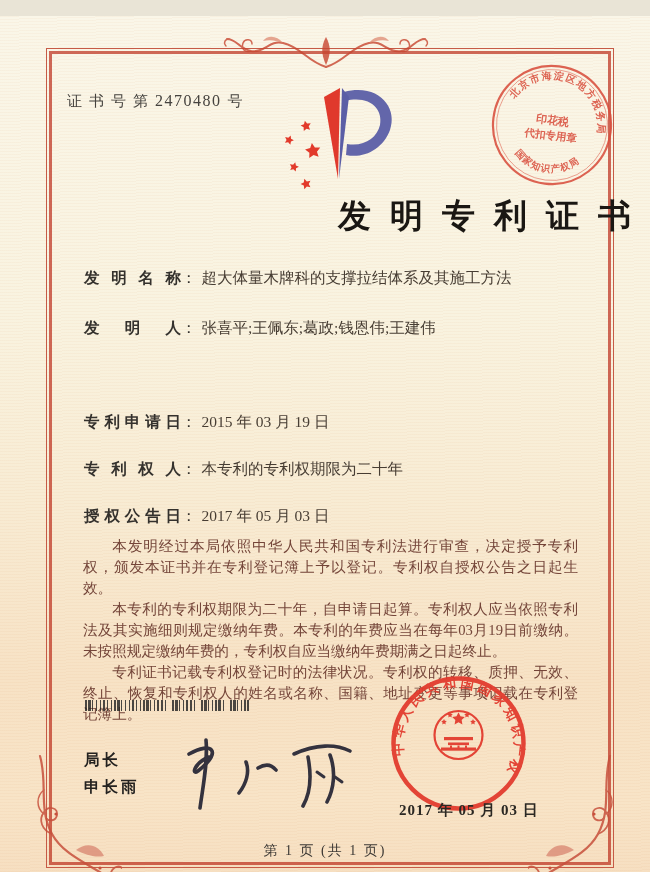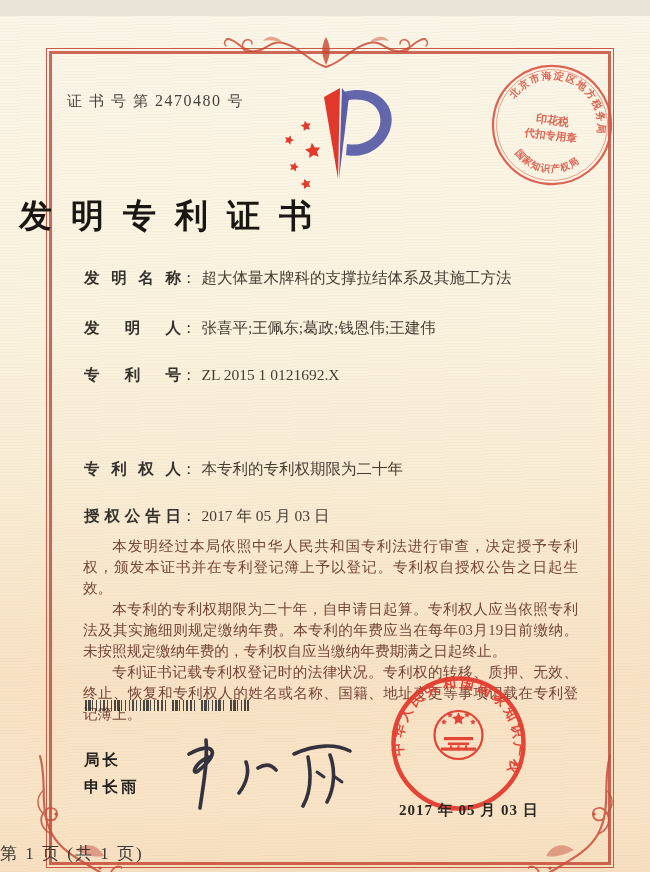--- a/index.html
+++ b/index.html
@@ -16,21 +16,21 @@
   .frame::before{content:"";position:absolute;inset:2px;border:3px solid rgba(188,49,31,0.72);}
   .orn-top{position:absolute;left:221px;top:11px;}
   .orn-bl{position:absolute;left:30px;top:736px;}
   .orn-br{position:absolute;left:528px;top:736px;transform:scaleX(-1);}
   .cert-no{position:absolute;left:67px;top:76px;font-size:15px;color:#45423e;white-space:nowrap;}
   .cert-no .pre{letter-spacing:7px;}
   .cert-no .num{font-size:16px;letter-spacing:1.5px;}
   .cert-no .suf{margin-left:6px;}
   .logo{position:absolute;left:276px;top:66px;}
   .tax-stamp{position:absolute;left:489px;top:46px;transform:rotate(7deg);opacity:.88;}
-  .title{position:absolute;left:0;right:0;top:178px;margin:0;text-align:left;
+  .title{position:absolute;left:0;right:0;top:178px;margin:0;text-align:right;
     font-size:33px;font-weight:700;color:#1a1713;letter-spacing:19px;text-indent:19px;}
   .row{position:absolute;left:84px;font-size:15.5px;color:#302d2a;white-space:nowrap;}
   .r0{top:252px}.r1{top:302px}.r2{top:349px}.r3{top:396px}.r4{top:443px}.r5{top:490px}
   .lbl{display:inline-block;width:97px;text-align:justify;text-align-last:justify;color:#34312d;font-weight:bold;}
   .cln{margin-right:5px;color:#34312d;}
   .val{color:#473d33;}
   .body-text{position:absolute;left:83px;top:520px;width:495px;
     font-size:14.6px;line-height:21px;color:#744539;text-align:justify;}
   .body-text p{margin:0;text-indent:2em;}
   .barcode{position:absolute;left:85px;top:684px;width:164px;height:11px;opacity:.82;
@@ -39,22 +39,22 @@
       #242424 11px 12px,transparent 12px 14.5px);}
   .director-title,.director-name{position:absolute;left:84px;
     font-family:Liberation Mono, monospace;font-weight:700;font-size:15.5px;
     color:#242220;letter-spacing:3px;}
   .director-title{top:734px}
   .director-name{top:761px}
   .signature{position:absolute;left:176px;top:710px;}
   .seal{position:absolute;left:388px;top:657px;opacity:.93;}
   .seal-date{position:absolute;left:399px;top:785px;z-index:5;
     font-size:15px;font-weight:700;color:#2b2823;letter-spacing:1px;}
-  .footer{position:absolute;left:0;right:0;top:826px;text-align:left;
-    font-size:17px;color:#3c3834;letter-spacing:2px;}
+  .footer{position:absolute;left:0;right:0;top:826px;text-align:center;
+    font-size:14px;color:#3c3834;letter-spacing:2px;}
   .red-ink{fill:#d94f3e;}
 </style>
 </head>
 <body>
 
 <div class="page">
 
   <div class="frame"></div>
 
   <svg class="orn-top" width="210" height="46" viewBox="0 0 210 46">
@@ -132,22 +132,22 @@
   </svg>
 
   <h1 class="title">发明专利证书</h1>
 
   <div class="row r0">
     <span class="lbl">发明名称</span><span class="cln">：</span><span class="val">超大体量木牌科的支撑拉结体系及其施工方法</span>
   </div>
   <div class="row r1">
     <span class="lbl">发明人</span><span class="cln">：</span><span class="val">张喜平;王佩东;葛政;钱恩伟;王建伟</span>
   </div>
-  <div class="row r2">
-    <span class="lbl">专利号</span><span class="cln">：</span><span class="val">ZL 2015 1 0121692.X</span>
+  <div class="row r3">
+    <span class="lbl">专利申请日</span><span class="cln">：</span><span class="val">2015 年 03 月 19 日</span>
   </div>
   <div class="row r4">
     <span class="lbl">专利权人</span><span class="cln">：</span><span class="val">本专利的专利权期限为二十年</span>
   </div>
   <div class="row r5">
     <span class="lbl">授权公告日</span><span class="cln">：</span><span class="val">2017 年 05 月 03 日</span>
   </div>
 
   <div class="body-text">
     <p>本发明经过本局依照中华人民共和国专利法进行审查，决定授予专利权，颁发本证书并在专利登记簿上予以登记。专利权自授权公告之日起生效。</p>

